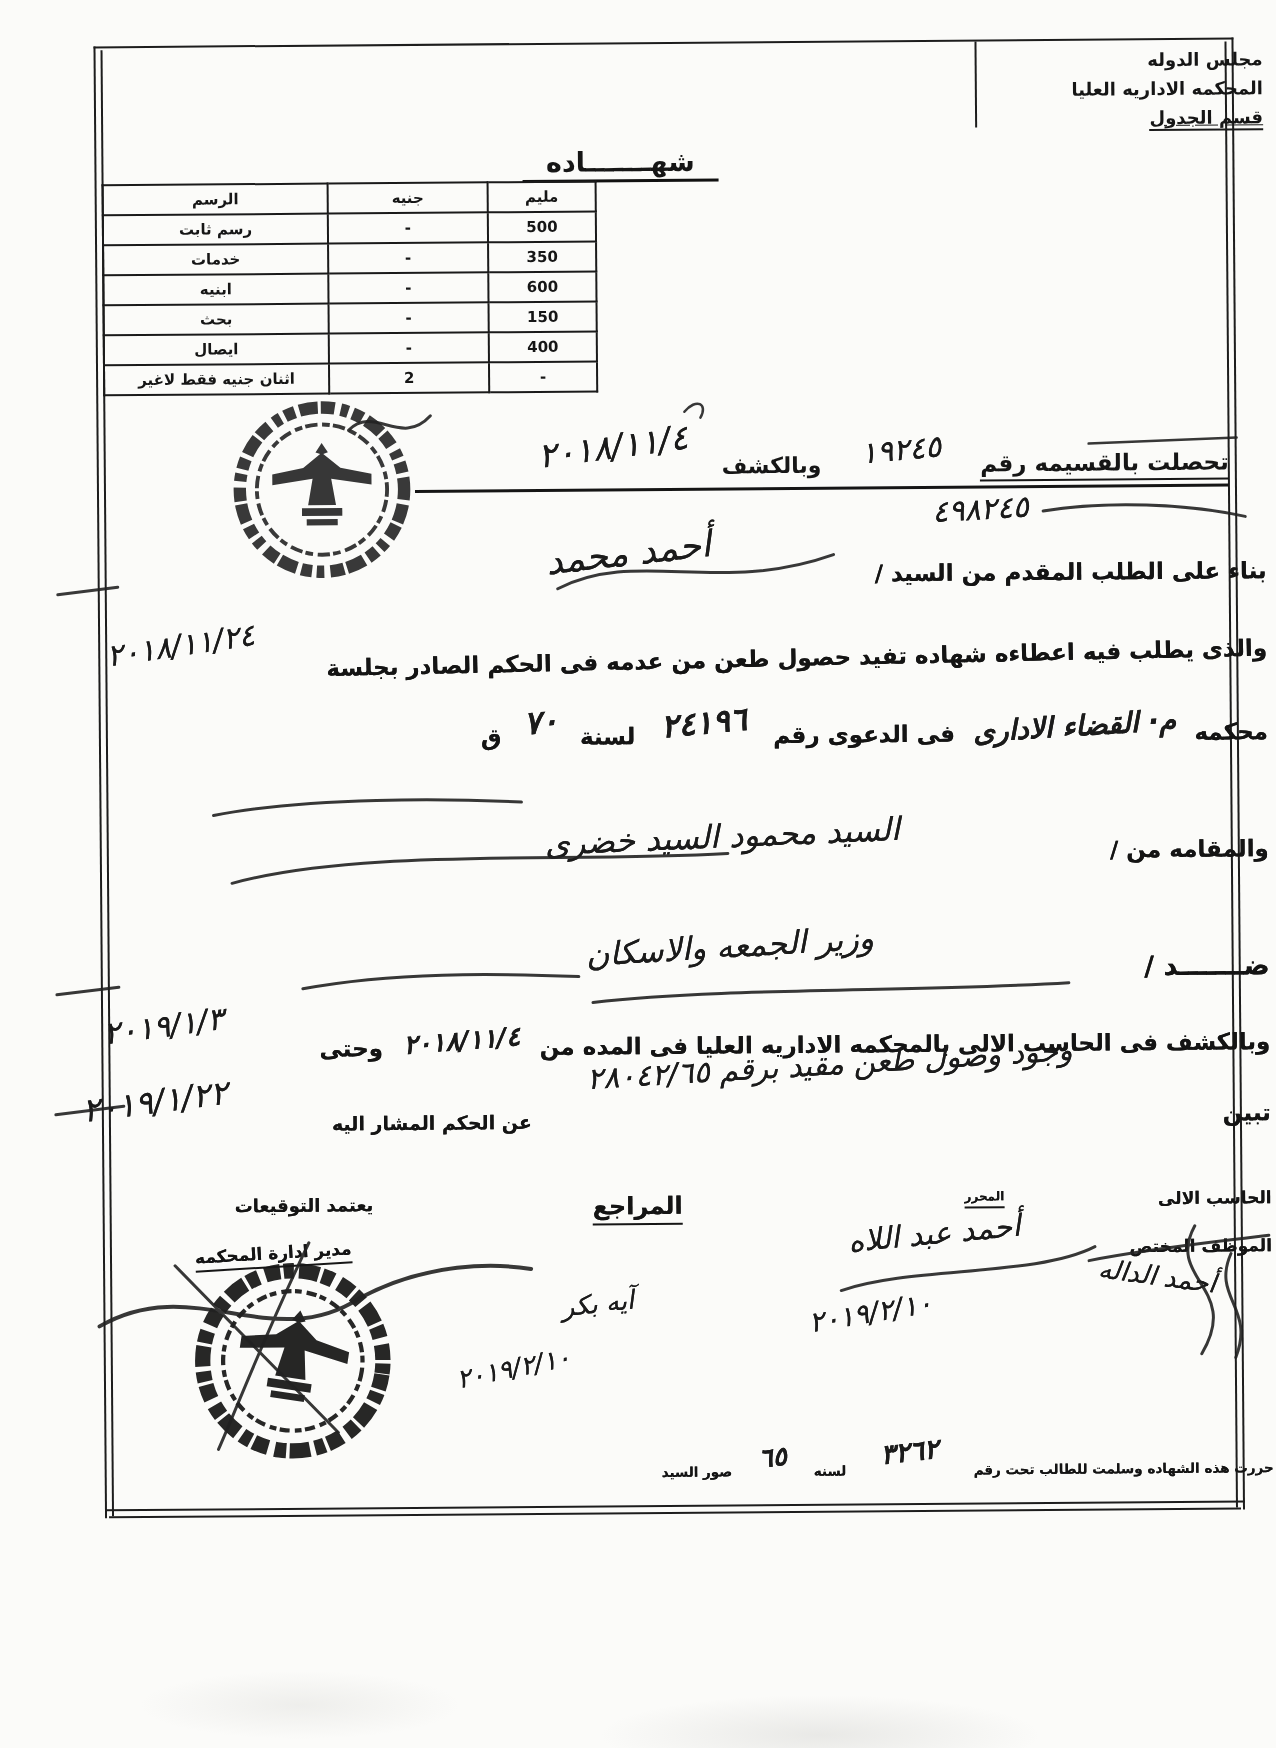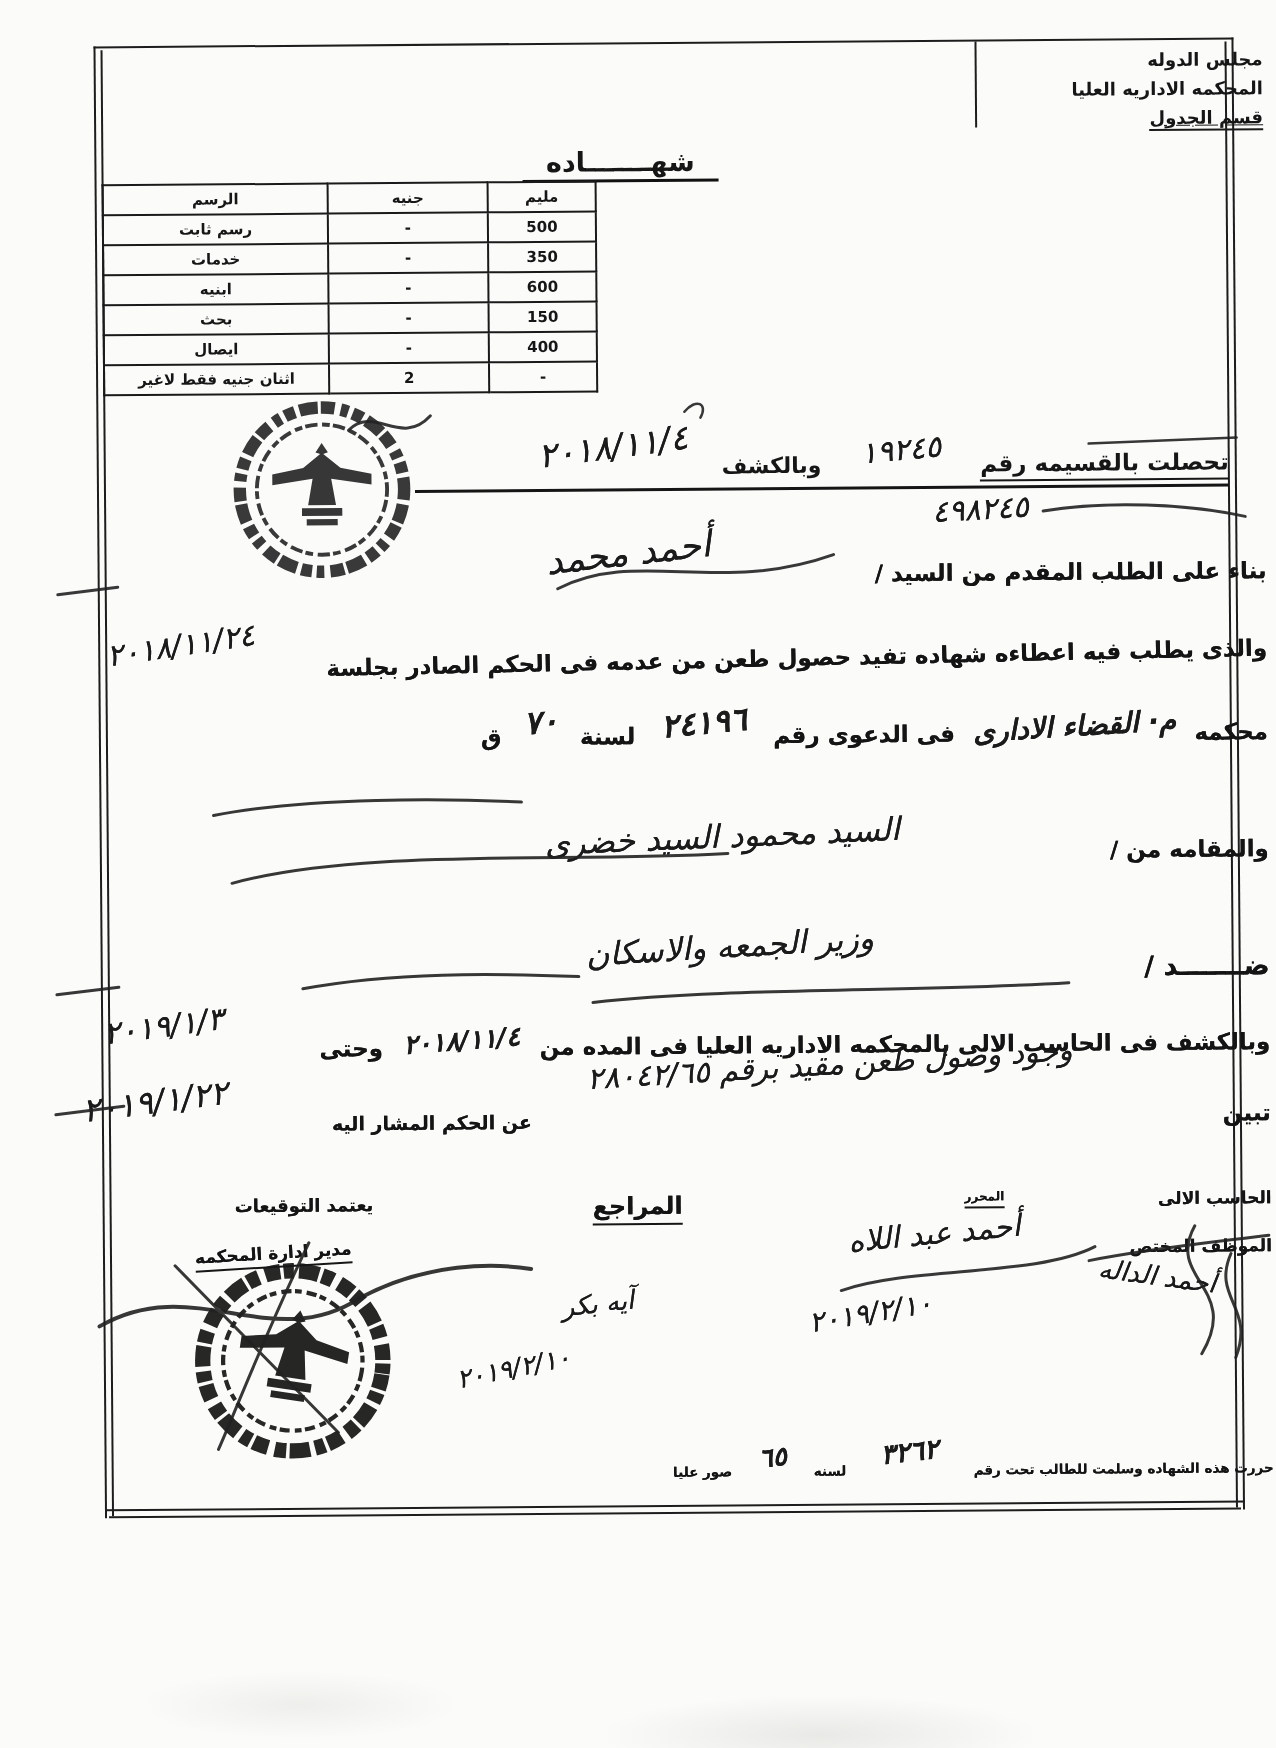--- a/index.html
+++ b/index.html
@@ -182,21 +182,21 @@
       <rect x="47" y="72" width="26" height="5"></rect>
       <rect x="50" y="79" width="20" height="4"></rect>
     </g>
   </svg>
 
   <div class="print" style="right:44px;top:1452px;font-size:13.5px">
     <span>حررت هذه الشهاده وسلمت للطالب تحت رقم</span>
     <span class="hwi" style="font-size:27px;margin:0 30px;top:-14px;transform:rotate(-6deg);letter-spacing:5px">٣٢٦٢</span>
     <span>لسنه</span>
     <span class="hwi" style="font-size:26px;margin:0 22px;top:-10px;transform:rotate(-5deg)">٦٥</span>
-    <span>صور عليا</span>
+    <span>صور السيد</span>
   </div>
 
   <svg class="strokes" width="1276" height="1748" viewBox="0 0 1276 1748">
     <g fill="none" stroke="#222" stroke-width="3" stroke-linecap="round" opacity="0.9">
       <path d="M1092,447 L1240,442" stroke-width="2.5"></path>
       <path d="M1046,514 C1110,504 1190,508 1248,521"></path>
       <path d="M352,428 C378,402 404,446 434,414"></path>
       <path d="M688,412 C700,398 712,404 704,418" stroke-width="2.5"></path>
       <path d="M560,588 C640,548 720,596 836,556"></path>
       <path d="M214,812 C310,794 450,797 522,801"></path>

